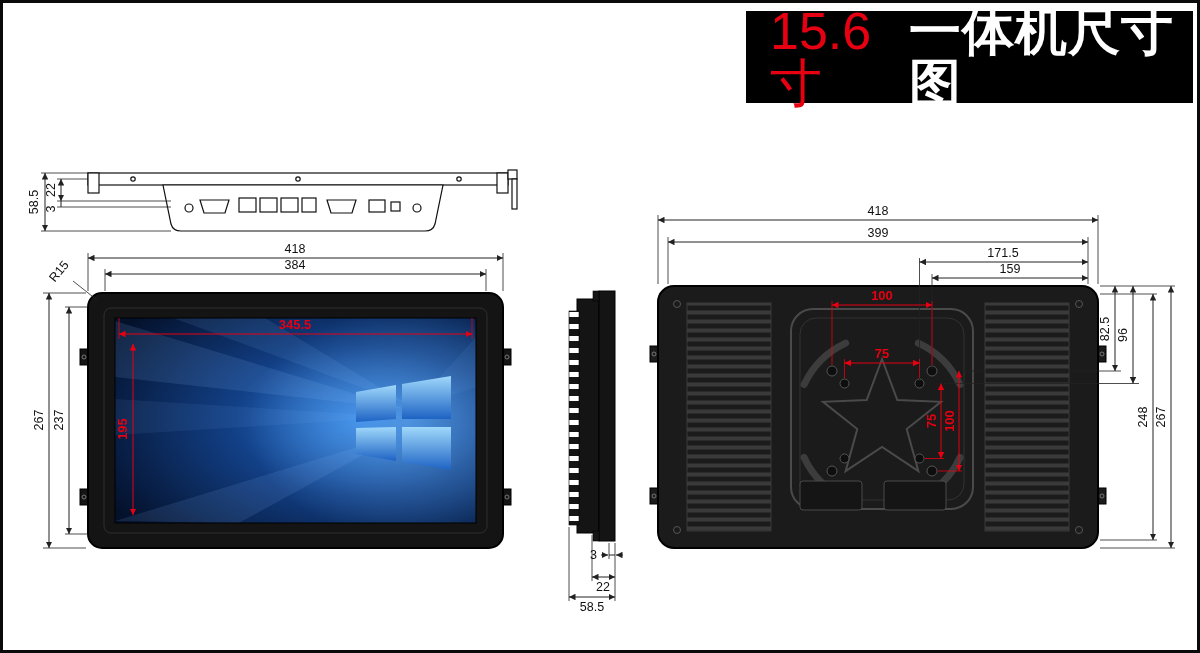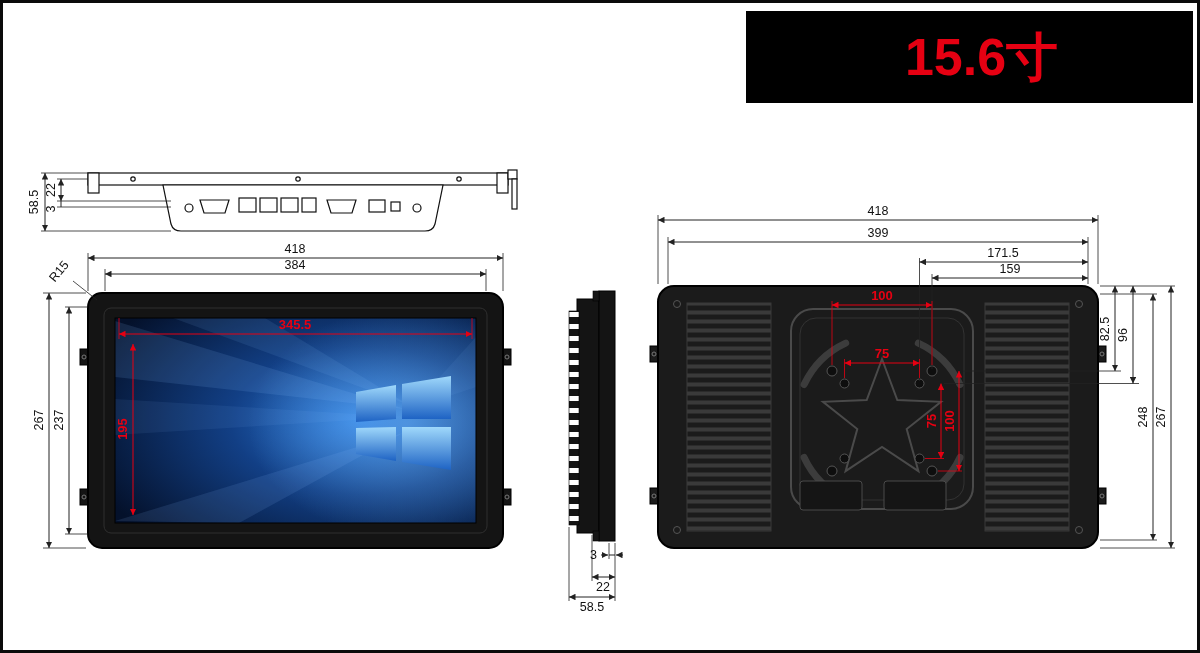--- a/index.html
+++ b/index.html
@@ -6,21 +6,21 @@
   .frame{
     position:relative;width:1200px;height:653px;box-sizing:border-box;
     border:3px solid #0a0a0a;background:#ffffff;overflow:hidden;
     font-family:"Liberation Sans",sans-serif;
   }
   .drawing{position:absolute;left:0;top:0;}
   .title-block{
     position:absolute;left:743px;top:8px;width:447px;height:92px;
     background:#000;display:flex;align-items:center;justify-content:center;gap:2px;
   }
-  .title-size{color:#e60012;font-size:52px;font-weight:700;line-height:1;padding-left:24px;}
+  .title-size{color:#e60012;font-size:52px;font-weight:400;line-height:1;padding-left:24px;}
   .title-rest{color:#ffffff;font-size:52px;font-weight:800;line-height:1;letter-spacing:1px;}
   
   .xl{stroke:#222;stroke-width:0.8;fill:none;}
   .dl{stroke:#222;stroke-width:1;fill:none;}
   .rxl{stroke:#e60012;stroke-width:0.8;fill:none;}
   .rdl{stroke:#e60012;stroke-width:1;fill:none;}
   .shape{fill:#fff;stroke:#111;stroke-width:1.2;}
   .dim{font-family:"Liberation Sans",sans-serif;font-size:12.5px;fill:#111;text-anchor:middle;}
   .rdim{font-family:"Liberation Sans",sans-serif;font-size:13px;font-weight:700;fill:#e60012;text-anchor:middle;}
 </style>
@@ -248,15 +248,16 @@
       <line x1="935" y1="468" x2="959" y2="468" class="rxl"></line>
       <line x1="938" y1="380.5" x2="938" y2="455.5" class="rdl" marker-start="url(#ar)" marker-end="url(#ar)"></line>
       <text class="rdim" transform="rotate(-90 933 418)" x="933" y="418">75</text>
       <line x1="956" y1="368" x2="956" y2="468" class="rdl" marker-start="url(#ar)" marker-end="url(#ar)"></line>
       <text class="rdim" transform="rotate(-90 951 418)" x="951" y="418">100</text>
     </g>
   </svg>
 
   <div class="title-block">
     <span class="title-size">15.6寸</span>
+    <span class="title-rest">一体机尺寸图</span>
   </div>
 
 </div>
 
 </body></html>

